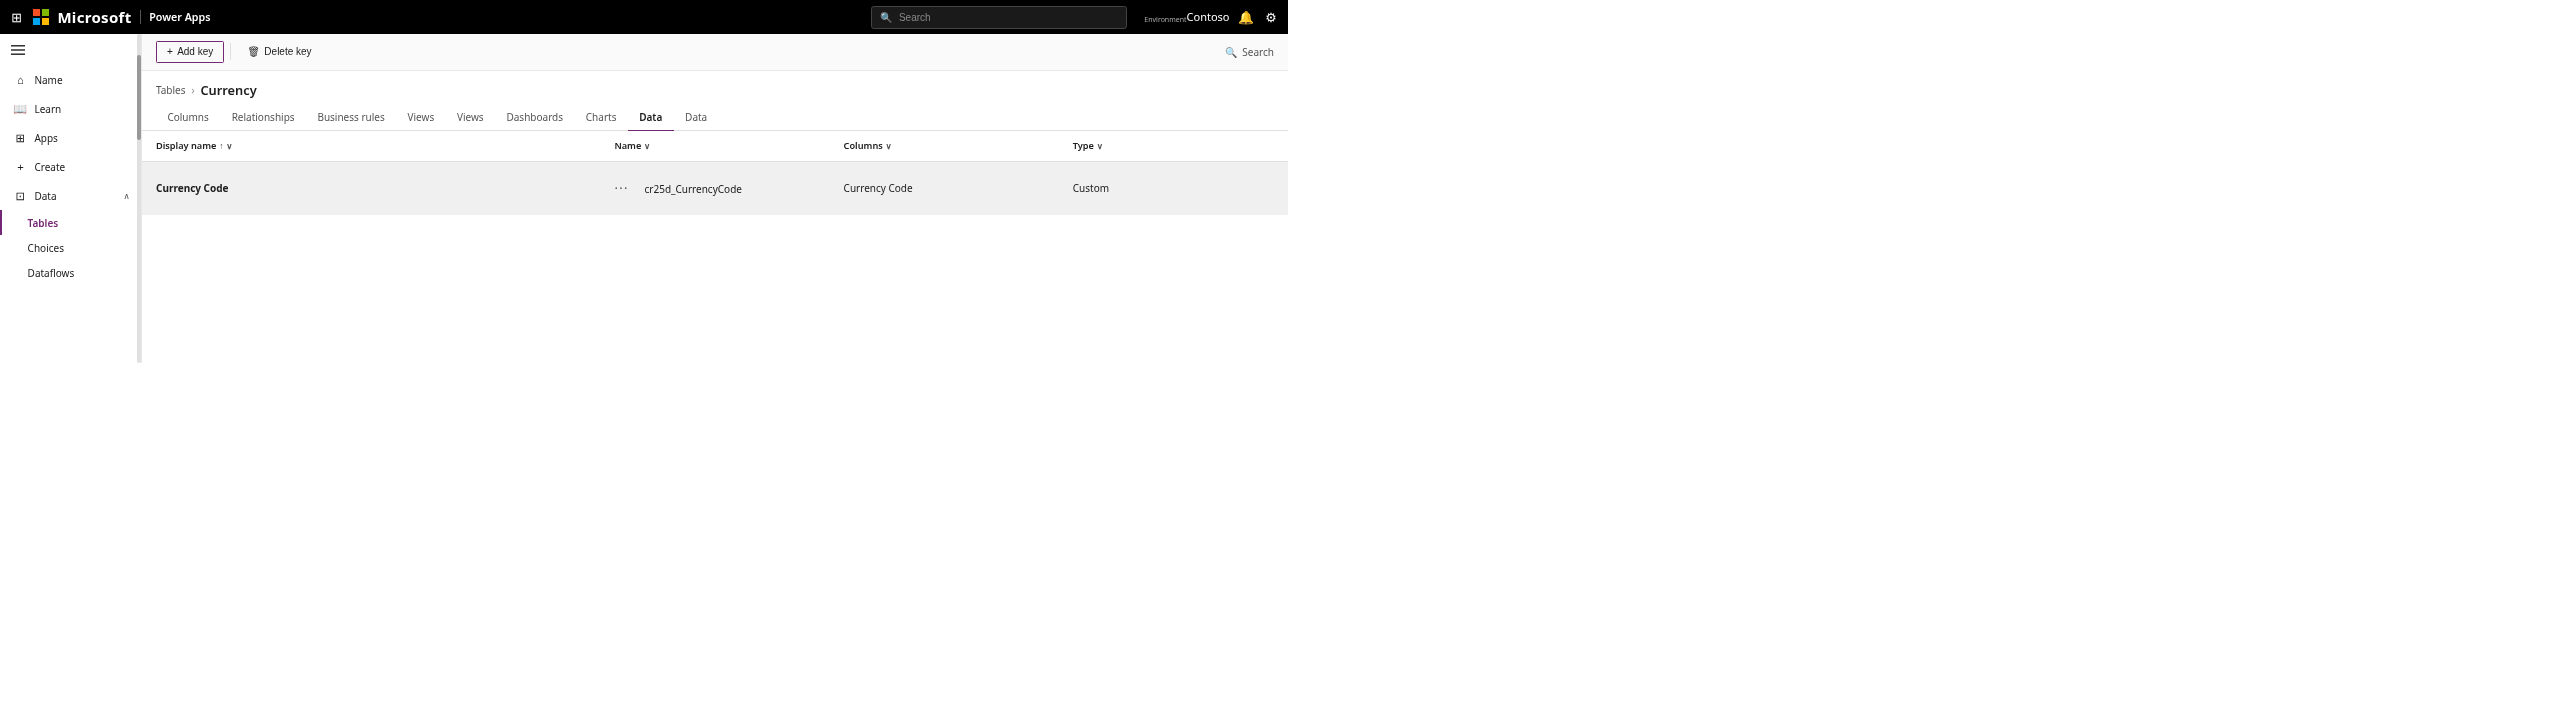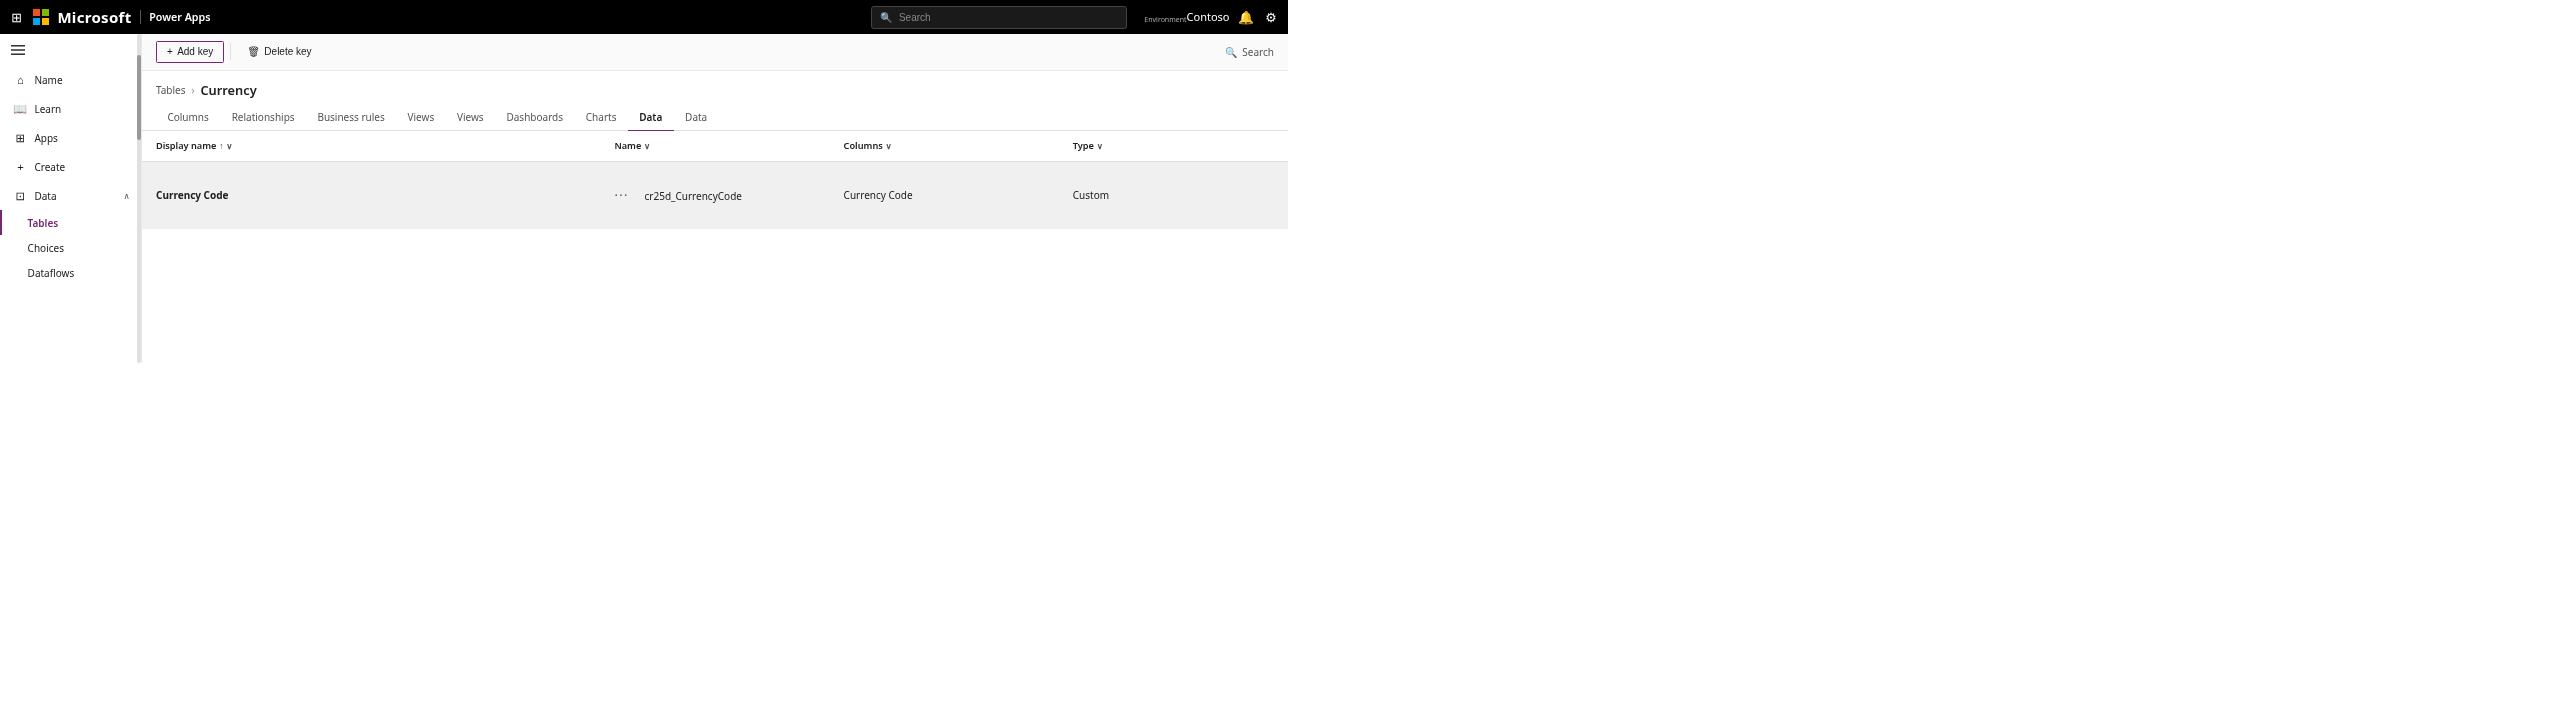--- a/index.html
+++ b/index.html
@@ -290,21 +290,21 @@
       display: flex;
       align-items: center;
       gap: 2.8px;
     }
     .sort-icon { color: #555; font-size: 8.5px; }
     .data-table tbody tr {
       border-bottom: 0.7px solid #f0f0f0;
     }
     .data-table tbody tr.selected { background: #f0f0f0; }
     .data-table td {
-      padding: 24px 14px;
+      padding: 17px 14px;
       font-size: 10px;
       color: #202020;
     }
     .td-bold { font-weight: 700; }
     .row-actions {
       color: #555;
       font-size: 12.8px;
       cursor: pointer;
       letter-spacing: 1.4px;
     }

